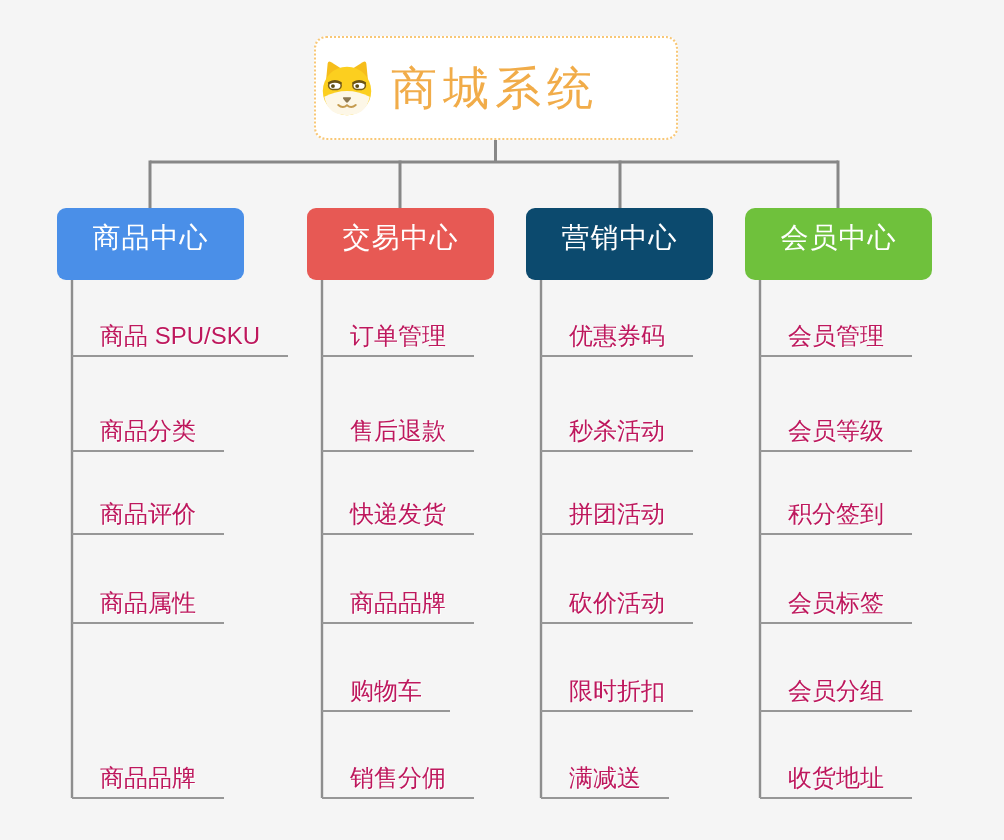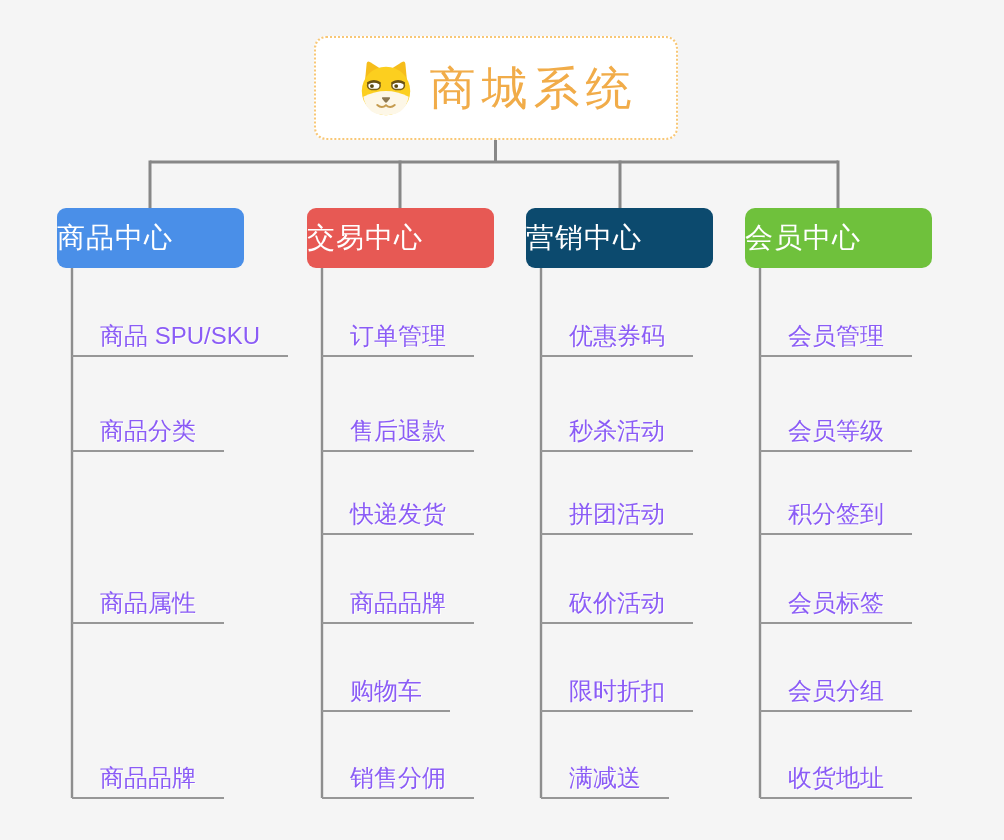--- a/index.html
+++ b/index.html
@@ -12,47 +12,47 @@
   .stage{position:relative;width:1004px;height:840px;background:#f5f5f5;}
 
   
   .connectors{position:absolute;left:0;top:0;width:1004px;height:840px;pointer-events:none;}
 
   
   .root-node{
     position:absolute;left:314px;top:36px;width:364px;height:104px;
     background:#ffffff;border:2px dotted #f8c776;border-radius:12px;
     box-sizing:border-box;
-    display:flex;align-items:center;justify-content:center;gap:13px;
+    display:flex;align-items:center;justify-content:flex-start;gap:13px;
   }
   .root-icon{width:62px;height:62px;flex:0 0 auto;}
   .root-title{
     font-size:46px;letter-spacing:6px;color:#f1ac49;
     line-height:1;white-space:nowrap;
   }
 
   
   .col{position:absolute;top:208px;width:260px;height:600px;}
   .col.c1{left:57px;}
   .col.c2{left:307px;}
   .col.c3{left:526px;}
   .col.c4{left:745px;}
 
   .branch-head{
-    position:absolute;left:0;top:0;width:187px;height:60px;
+    position:absolute;left:0;top:0;width:187px;height:72px;
     border-radius:9px;color:#ffffff;
     font-size:28px;letter-spacing:1px;
-    line-height:60px;text-align:left;white-space:nowrap;
+    line-height:60px;text-align:center;white-space:nowrap;
     box-sizing:border-box;
   }
 
   .leaf{
     position:absolute;left:15px;
     padding:0 28px 2px 28px;
-    line-height:34px;font-size:24px;color:#8b5cf6;
+    line-height:34px;font-size:24px;color:#be185d;
     border-bottom:2px solid #979797;
     white-space:nowrap;
     text-shadow:1px 1px 0 rgba(255,255,255,0.85);
   }
   .leaf.r1{top:111px;}
   .leaf.r2{top:206px;}
   .leaf.r3{top:289px;}
   .leaf.r4{top:378px;}
   .leaf.r5{top:466px;}
   .leaf.r6{top:553px;}
@@ -86,20 +86,21 @@
       <path d="M28.8 41.5 h6.4 q1.6 0 0.8 1.5 l-2.8 3.4 q-1.2 1.4 -2.4 0 l-2.8 -3.4 q-0.8 -1.5 0.8 -1.5 Z" fill="#8c7851"></path>
       <path d="M23 49.5 q4.5 4.2 9 0.3 q4.5 3.9 9 -0.3" stroke="#c59b4e" stroke-width="2" fill="none" stroke-linecap="round"></path>
     </svg>
     <span class="root-title">商城系统</span>
   </div>
 
   <div class="col c1">
     <div class="branch-head" style="background-color: rgb(74, 143, 232);">商品中心</div>
     <div class="leaf r1">商品 SPU/SKU</div>
     <div class="leaf r2">商品分类</div>
+    <div class="leaf r3">商品评价</div>
     <div class="leaf r4">商品属性</div>
     <div class="leaf r6">商品品牌</div>
   </div>
 
   <div class="col c2">
     <div class="branch-head" style="background-color: rgb(231, 89, 84);">交易中心</div>
     <div class="leaf r1">订单管理</div>
     <div class="leaf r2">售后退款</div>
     <div class="leaf r3">快递发货</div>
     <div class="leaf r4">商品品牌</div>

